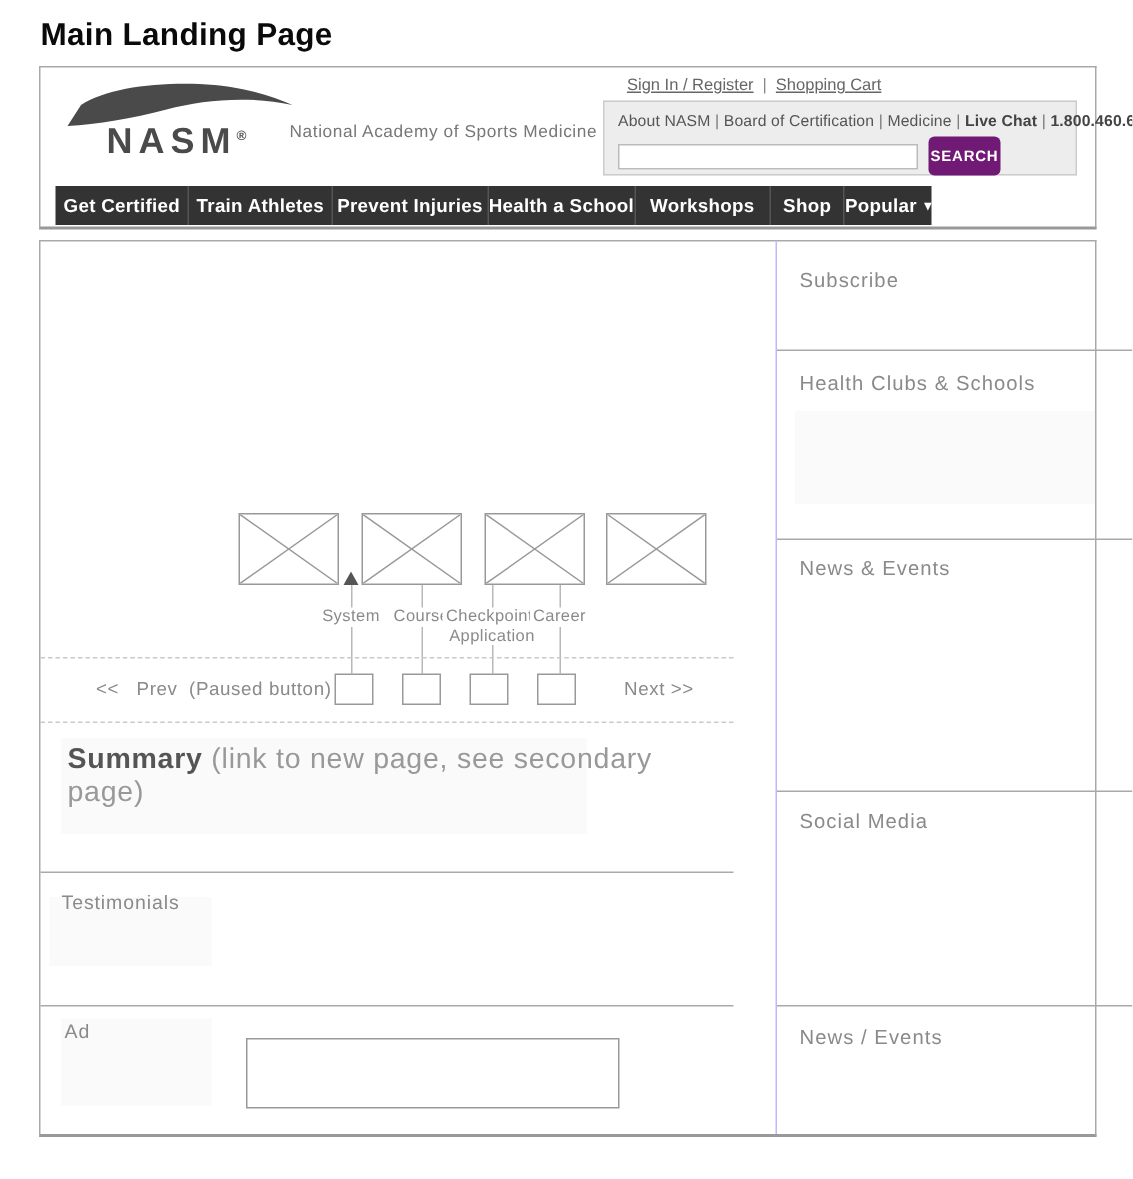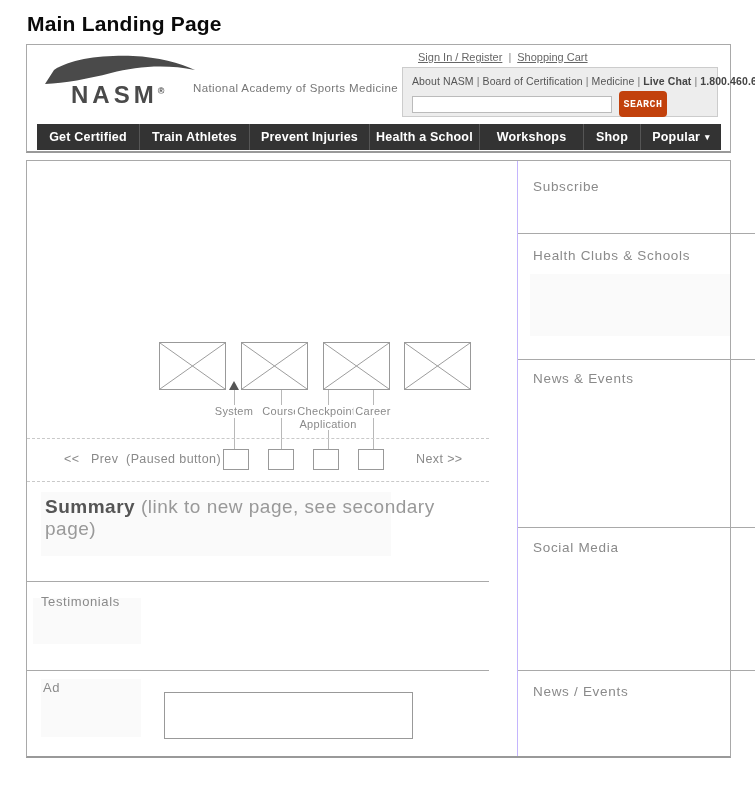--- a/index.html
+++ b/index.html
@@ -27,23 +27,23 @@
   .top-links { left:391px; top:6px; font-size:11px; color:#666; }
   .top-links a { color:#666; text-decoration:underline; cursor:pointer; }
   .top-links .sep { margin:0 6px; text-decoration:none; color:#888; }
 
   .utility-box { left:375px; top:22px; width:316px; height:50px; background:#ededed; border:1px solid #ccc; padding:7px 9px 0 9px; }
   .utility-line { font-size:10.5px; color:#555; letter-spacing:0.1px; white-space:nowrap; }
   .utility-line .sep { margin:0 3px; color:#777; }
   .utility-line b { color:#444; }
   .search-row { margin-top:4px; display:flex; align-items:center; }
   .search-input { width:200px; height:17px; border:1px solid #bbb; background:#fff; font-size:11px; padding:0 4px; outline:none; }
-  .search-btn { margin-left:7px; width:48px; height:26px; background:#c2410c; border:none; border-radius:4px; color:#fff; font-size:10px; font-weight:bold; letter-spacing:0.5px; cursor:pointer; font-family:Liberation Mono, monospace; }
-
-  .nav-bar { left:10px; top:79px; width:684px; height:26px; background:#333; display:flex; align-items:stretch; }
+  .search-btn { margin-left:7px; width:48px; height:26px; background:#701a75; border:none; border-radius:4px; color:#fff; font-size:10px; font-weight:bold; letter-spacing:0.5px; cursor:pointer; font-family:Liberation Sans, sans-serif; }
+
+  .nav-bar { left:10px; top:79px; width:584px; height:26px; background:#333; display:flex; align-items:stretch; }
   .nav-item { display:flex; align-items:center; justify-content:center; color:#fff; font-size:12.5px; font-weight:bold; letter-spacing:0.2px; border-right:1px solid #555; cursor:pointer; white-space:nowrap; }
   .nav-item:last-child { border-right:none; }
   .nav-caret { font-size:9px; margin-left:5px; }
 
   
   .main-frame { left:26px; top:160px; width:705px; height:598px; border:1px solid #a9a9a9; border-bottom-width:2px; border-bottom-color:#999; background:#fff; }
   .left-col { position:absolute; left:0; top:0; width:462px; height:595px; }
   .sidebar { position:absolute; left:462px; top:0; width:241px; height:595px; border-left:1px solid #c4b5fd;margin-left:28px; }
 
   .wf-label { color:#8a8a8a; font-size:13px; letter-spacing:0.6px; }

